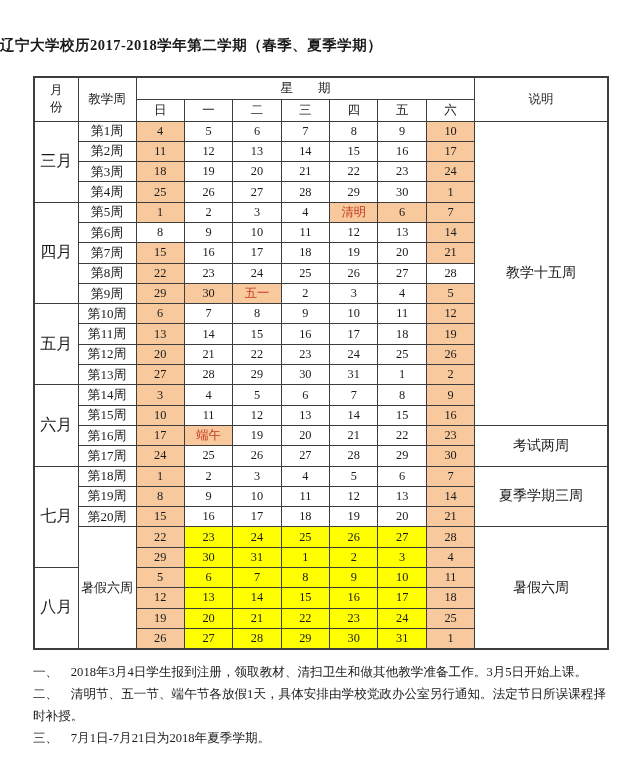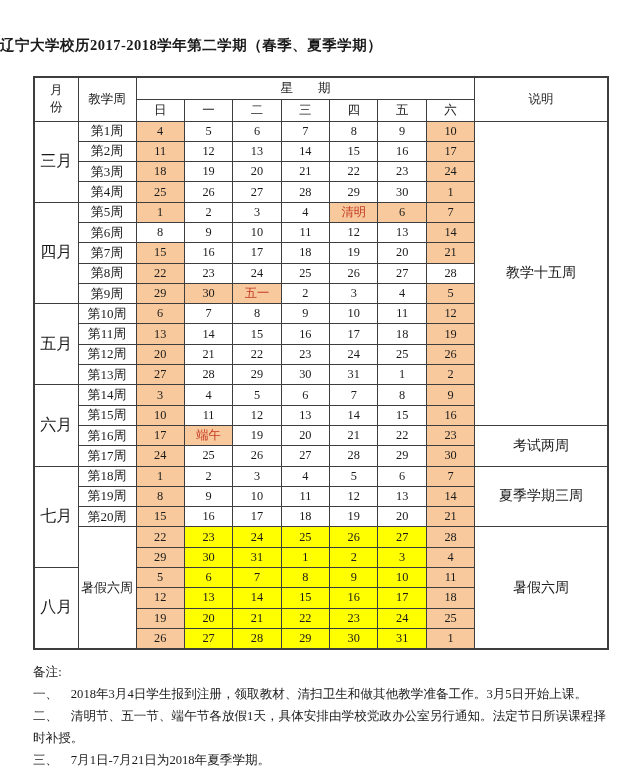--- a/index.html
+++ b/index.html
@@ -361,17 +361,16 @@
         <td class="day-cell y">28</td>
         <td class="day-cell y">29</td>
         <td class="day-cell y">30</td>
         <td class="day-cell y">31</td>
         <td class="day-cell o">1</td>
       </tr>
     </tbody>
 </table>
 
 <div class="remarks">
-  <div>备注:</div>
   <div>一、　2018年3月4日学生报到注册，领取教材、清扫卫生和做其他教学准备工作。3月5日开始上课。</div>
   <div>二、　清明节、五一节、端午节各放假1天，具体安排由学校党政办公室另行通知。法定节日所误课程择时补授。</div>
   <div>三、　7月1日-7月21日为2018年夏季学期。</div>
 </div>
 
 </body></html>

